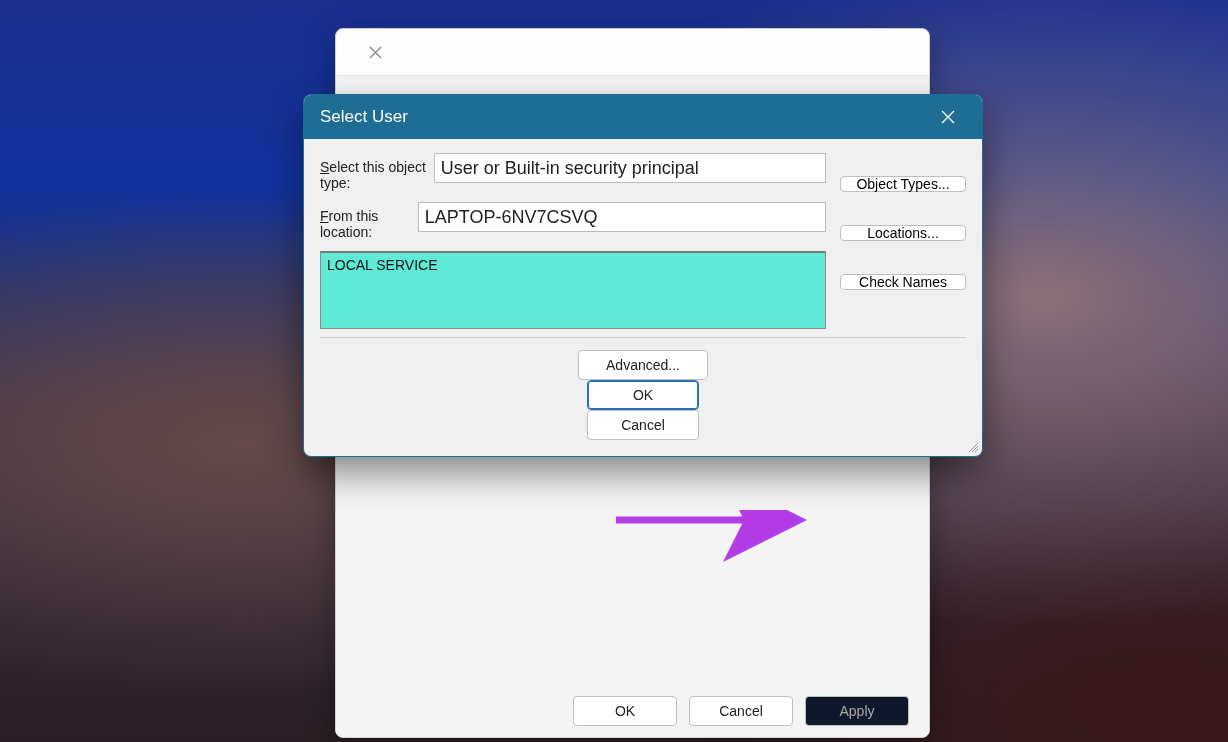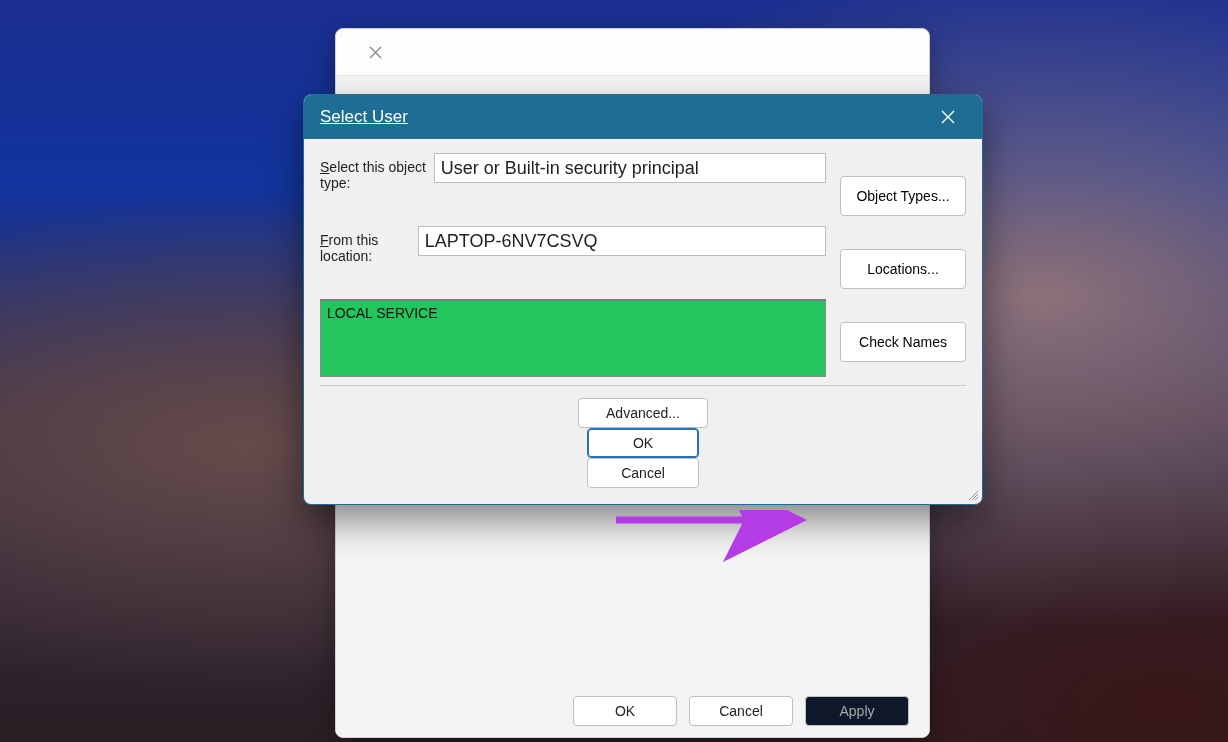--- a/index.html
+++ b/index.html
@@ -55,43 +55,43 @@
     left: 303px; top: 94px;
     width: 680px;
     background: #f0f0f0;
     border: 1px solid #1d6d95;
     border-radius: 8px;
     box-shadow: 0 16px 36px rgba(0,0,0,.45);
     overflow: hidden;
   }
   .su-titlebar {
     height: 44px; background: #1d6d95; color: #fff;
-    display: flex; align-items: center; padding: 0 12px 0 16px; font-size: 17px; text-decoration: underline;
+    display: flex; align-items: center; padding: 0 12px 0 16px; font-size: 17px;
   }
   .su-titlebar .title { flex: 1; }
   .su-titlebar .close {
     width: 44px; height: 44px; display: flex; align-items: center; justify-content: center;
     cursor: pointer; color: #fff;
   }
   .su-body { padding: 14px 16px 16px 16px; font-size: 14px; color: #222; }
   .su-row { display: flex; gap: 14px; align-items: flex-start; margin-bottom: 10px; }
   .su-field { flex: 1; display: flex; flex-direction: row; gap: 6px; }
   .su-label { font-size: 14px; margin-top: 6px; }
   .su-input {
     width: 100%; height: 30px; background: #fff; border: 1px solid #bdbdbd;
     padding: 8px 6px; font-size: 18px; color: #222;
   }
   .su-textarea {
-    width: 100%; height: 78px; background: #22c55e; border: 1px solid #8c8c8c;
+    width: 100%; height: 78px; background: #5eead4; border: 1px solid #8c8c8c;
     border-top: 2px solid #7a7a7a;
     padding: 4px 6px; font-size: 14px; color: #111; resize: none;
     font-family: inherit;
   }
   .su-sidebtn {
-    width: 126px; height: 40px; background: #fff; border: 1px solid #bfbfbf;
+    width: 126px; height: 16px; background: #fff; border: 1px solid #bfbfbf;
     border-radius: 4px; font-size: 14px; cursor: pointer;
     display: inline-flex; align-items: center; justify-content: center;
     margin-top: 23px;
   }
   .underline-first::first-letter { text-decoration: underline; }
   .examples-link { color: #1a56c2; text-decoration: underline; cursor: pointer; }
   .su-sep { height: 1px; background: #cccccc; margin: 8px 0 12px 0; }
   .su-footer { display: flex; align-items: center; flex-direction: column; }
   .su-footer .spacer { flex: 1; }
   .su-footer .win-btn { min-width: 112px; }

